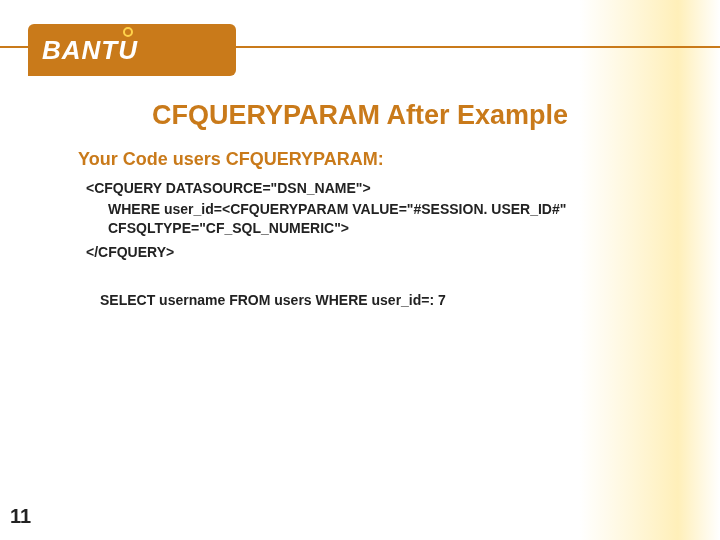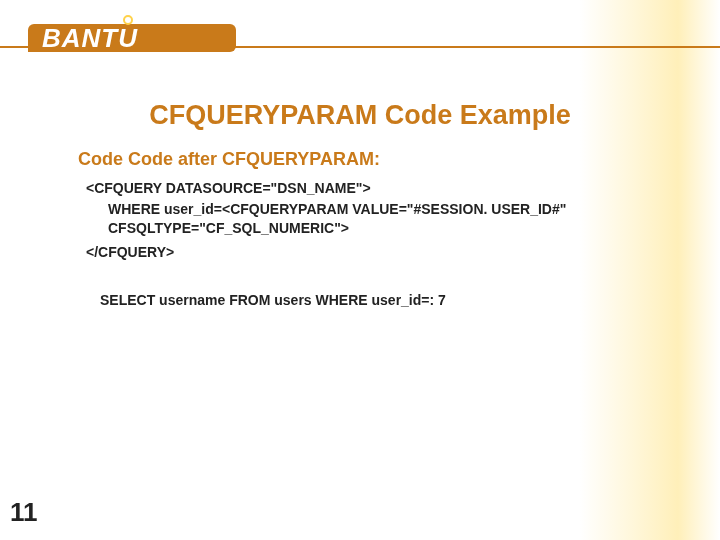--- a/index.html
+++ b/index.html
@@ -24,21 +24,21 @@
   }
   .header-rule {
     position: absolute;
     left: 0; right: 0; top: 46px;
     height: 2px;
     background: #c97a1a;
   }
   .logo-bar {
     position: absolute;
     left: 28px; top: 24px;
-    width: 208px; height: 28px;
+    width: 208px; height: 52px;
     background: #c97a1a;
     border-radius: 6px 6px 6px 0;
     display: flex;
     align-items: center;
     padding-left: 14px;
     box-sizing: border-box;
   }
   .logo-text {
     color: #fff;
     font-weight: 900;
@@ -98,45 +98,45 @@
   .code-inline {
     color: #222;
     font-size: 14px;
     font-weight: 700;
     margin: 8px 0 6px 22px;
   }
   .page-num {
     position: absolute;
     left: 10px;
     bottom: 12px;
-    font-size: 26px;
+    font-size: 20px;
     font-weight: 700;
     color: #222;
   }
 </style>
 </head>
 <body>
 
 <div class="bg-gradient"></div>
 
 <div class="header">
   <div class="header-rule"></div>
   <div class="logo-bar">
     <span class="logo-text">
       <span>BANT</span>
         <span class="u-wrap"><span class="dot"></span><span>U</span></span>
     </span>
   </div>
 </div>
 
-<div class="slide-title">CFQUERYPARAM Code Example</div>
+<div class="slide-title">CFQUERYPARAM After Example</div>
 
 <div class="content">
 
-  <div class="section-hdr">Code Code after CFQUERYPARAM:</div>
+  <div class="section-hdr">Your Code users CFQUERYPARAM:</div>
 
   <div class="code-l1">&lt;CFQUERY DATASOURCE="DSN_NAME"&gt;</div>
   <div class="code-block">
     <span>WHERE user_id=&lt;CFQUERYPARAM VALUE="#SESSION. USER_ID#"</span><br>
     <span>CFSQLTYPE="CF_SQL_NUMERIC"&gt;</span>
   </div>
   <div class="code-l1">&lt;/CFQUERY&gt;</div>
 
   <div class="gap"></div>
 

